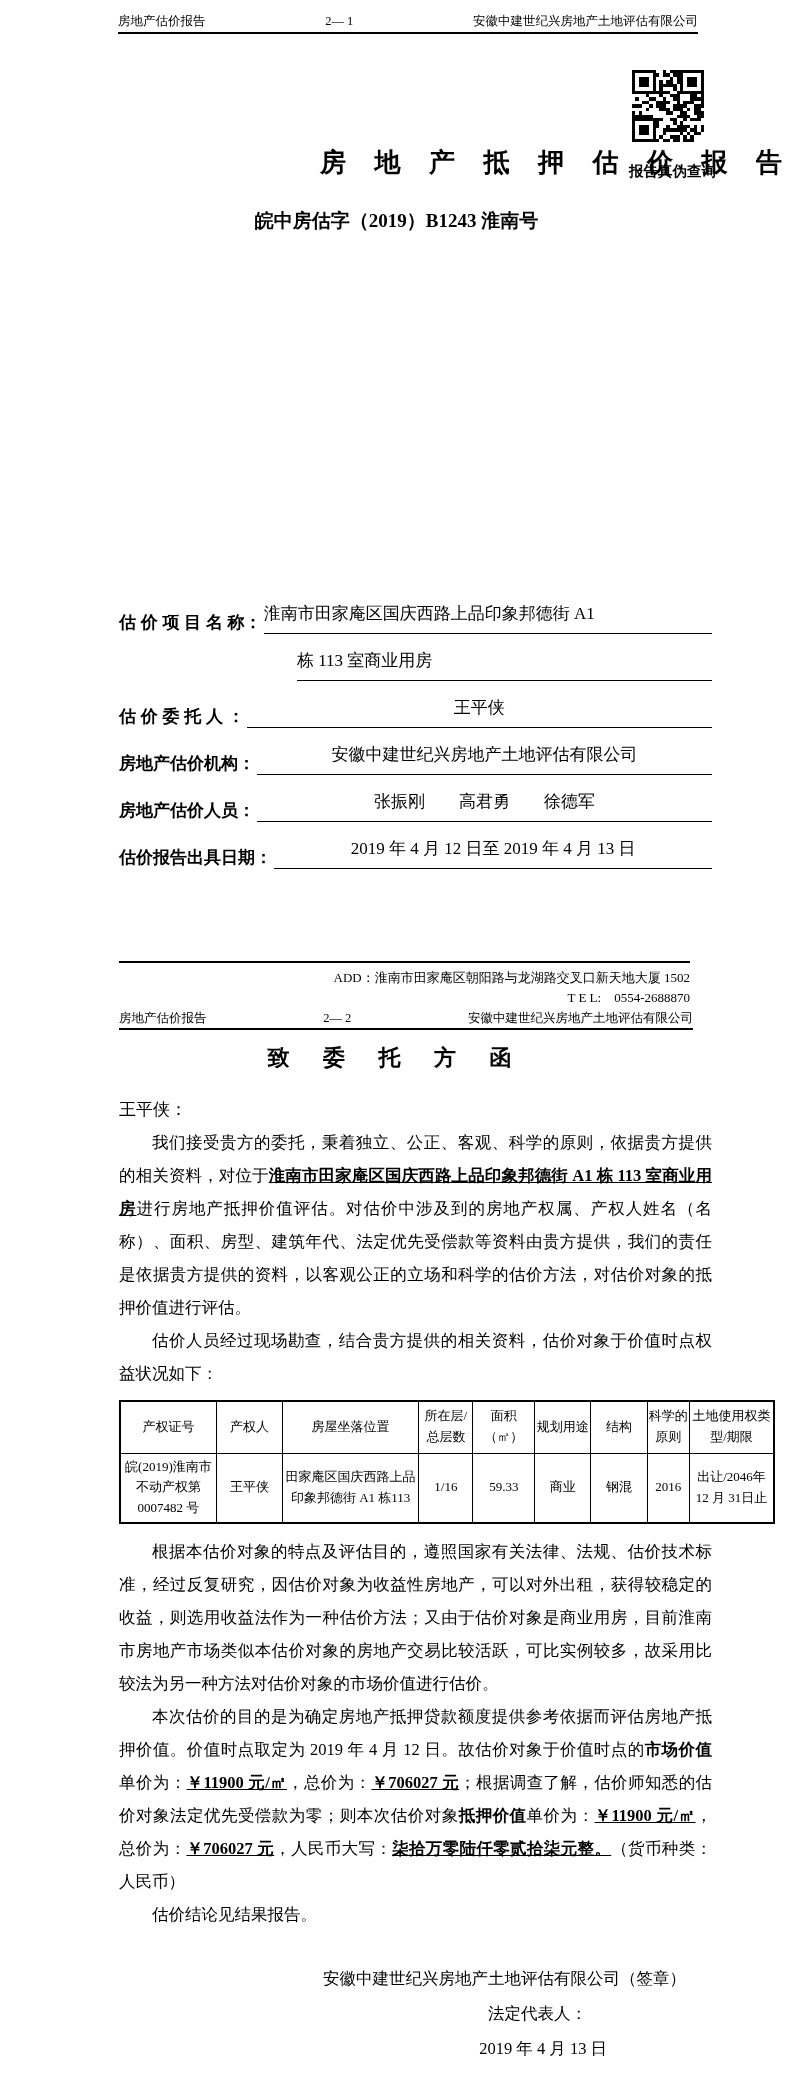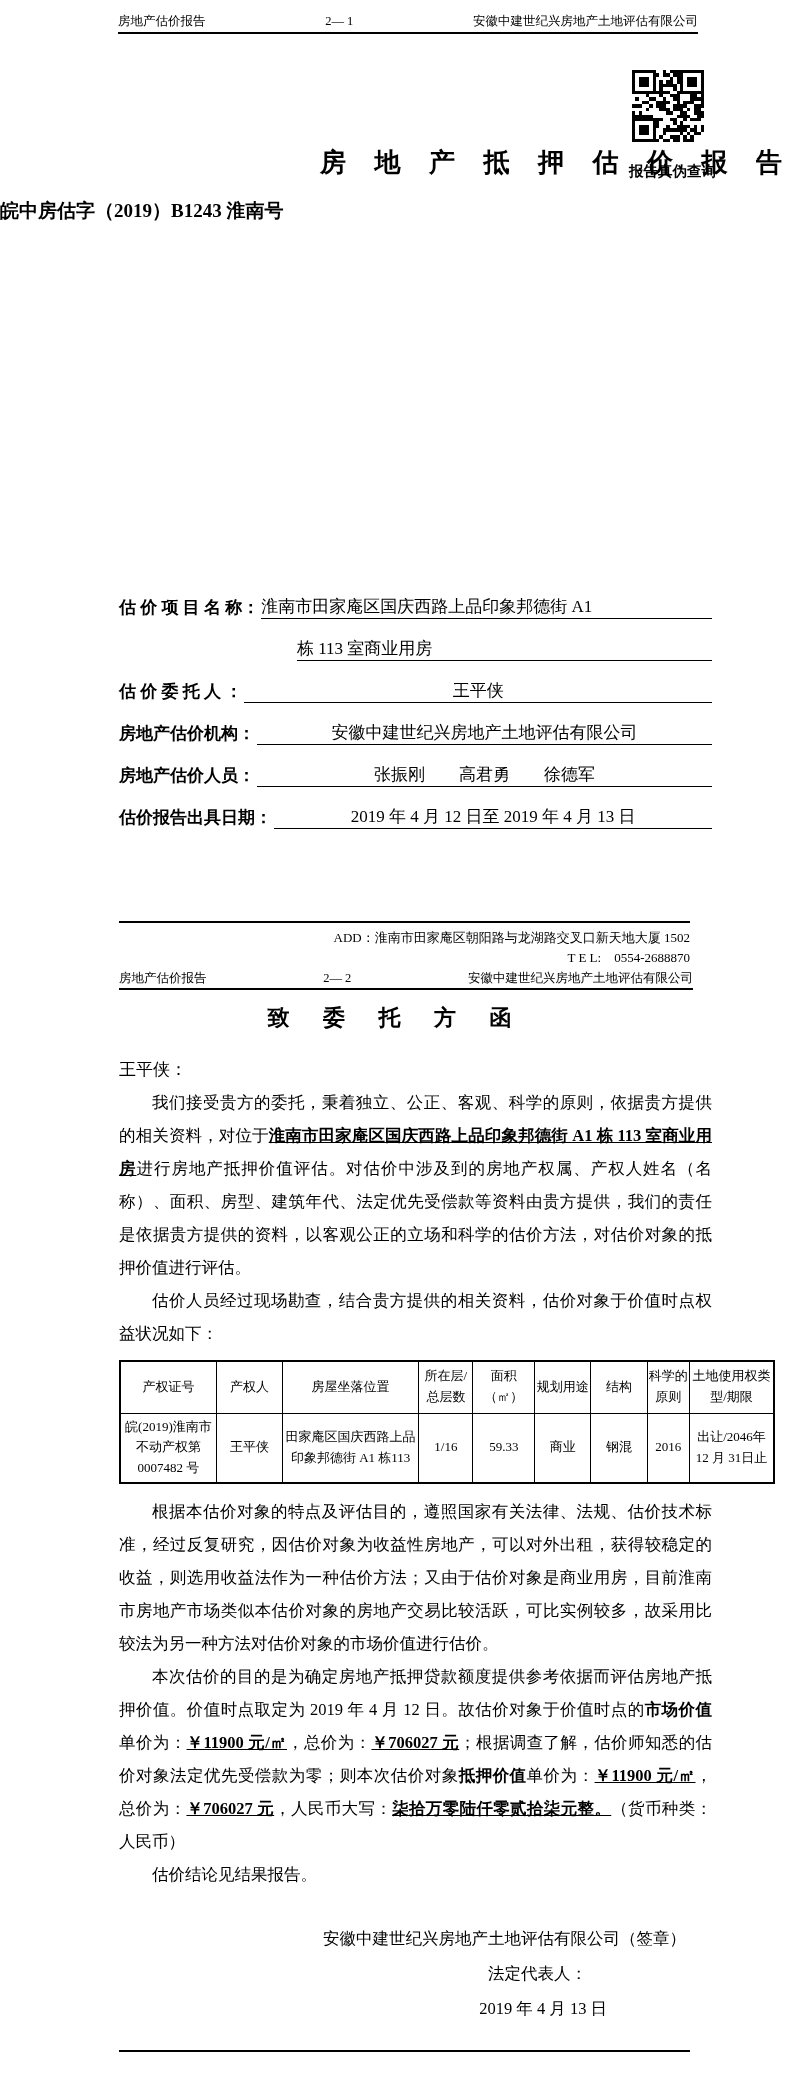--- a/index.html
+++ b/index.html
@@ -13,28 +13,28 @@
     margin:0 95px 0 118px; border-bottom:2px solid #000;
     padding:14px 0 3px 0; font-size:12.5px; line-height:1.2;
   }
   .hdr2 { margin:0 100px 0 119px; padding-top:3px; padding-bottom:2px; }
   .qr-wrap { position:absolute; top:70px; right:86px; width:78px; text-align:center; }
   .qr-svg { width:72px; height:72px; display:block; margin:0 auto; }
   .qr-label { font-weight:bold; font-size:14.5px; margin-top:20px; white-space:nowrap;
               font-family:"Liberation Sans","DejaVu Sans",sans-serif; }
   .main-title { text-align:right; font-size:26px; font-weight:bold; letter-spacing:11px;
                 margin-top:111px; white-space:nowrap; }
-  .report-no { text-align:left; font-size:19px; font-weight:bold; margin-top:18px; }
+  .report-no { text-align:center; font-size:19px; font-weight:bold; margin-top:28px; }
   .form { margin:368px 81px 0 119px; font-size:17px; }
   .form-row { display:flex; align-items:flex-end; margin-bottom:15px; min-height:27px; }
   .form-label { font-weight:bold; white-space:nowrap; padding-right:2px;
-                font-family:Liberation Serif, serif;text-align:right; }
+                font-family:Liberation Sans, sans-serif;text-align:right; }
   .form-spacer { width:178px; }
   .form-value { flex:1; border-bottom:1px solid #000; text-align:center;
-                white-space:nowrap; padding-bottom:0; }
+                white-space:nowrap; padding-bottom:8px; }
   .form-value.left { text-align:left; }
   .footer { margin:0 103px 0 119px; border-top:2px solid #000; padding-top:5px;text-align:right; }
   .footer-line { font-size:13px; line-height:20px; }
   .mt94 { margin-top:92px; }
   .letter-title { text-align:center; font-size:22px; font-weight:bold; letter-spacing:14px;
                   margin-top:13px; }
   .salutation { margin:20px 81px 0 119px; font-size:17px; font-weight:normal; line-height:33px; }
   .para { margin:0 81px 0 119px; font-size:16.5px; line-height:33px;
           text-align:justify; text-indent:2em; }
   .tbl { margin:10px 0 0 119px; border-collapse:collapse; width:656px;

